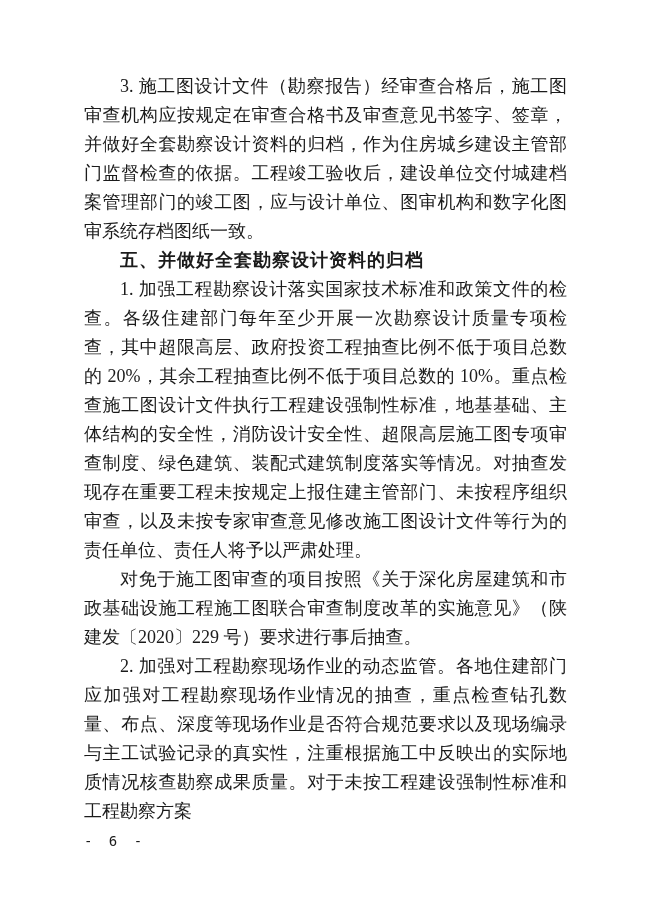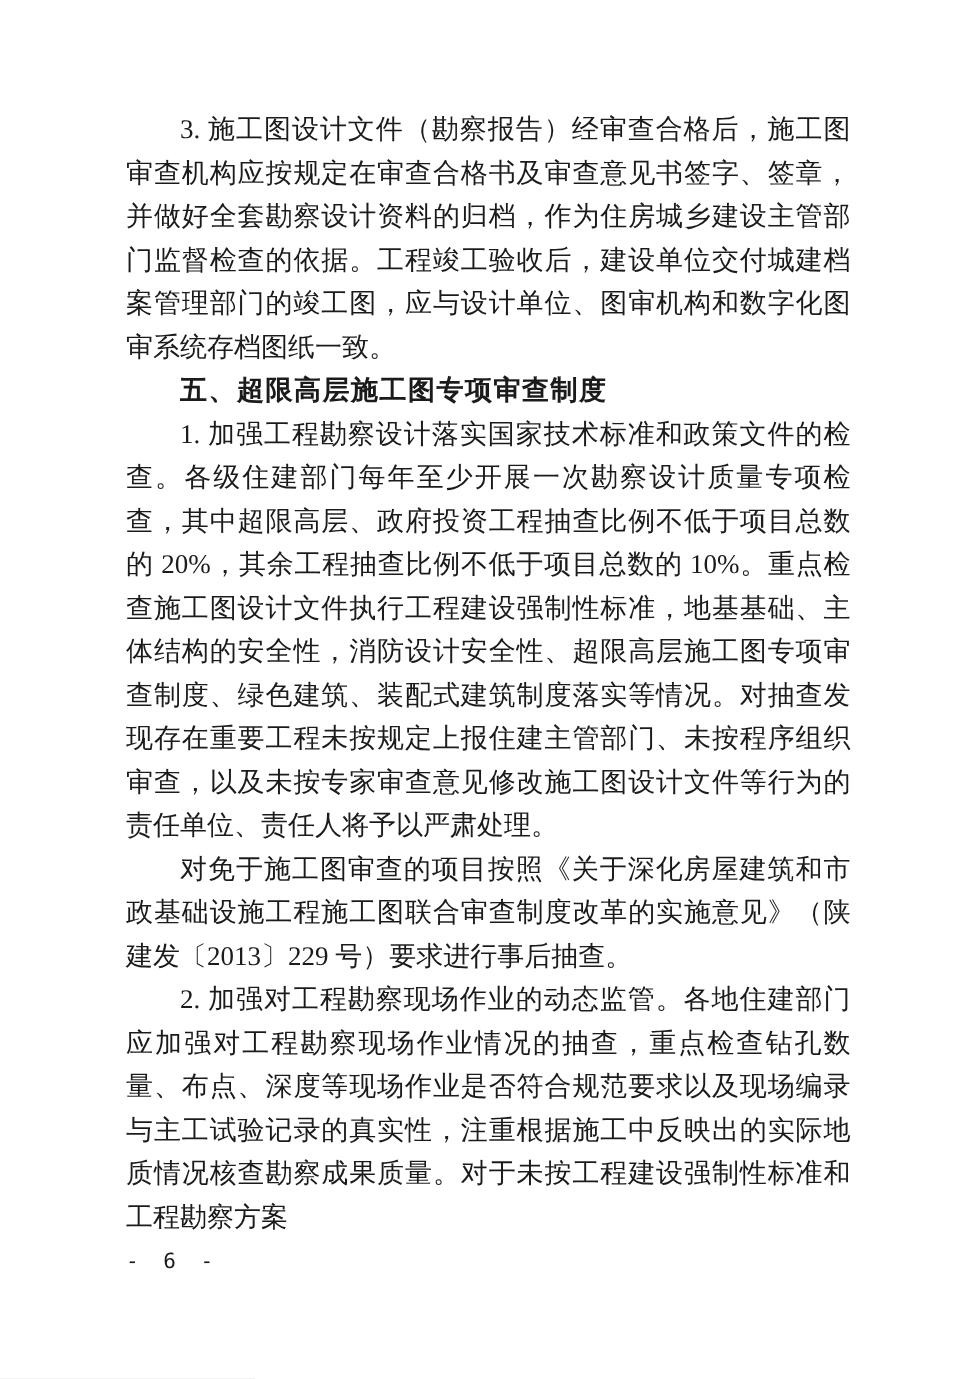--- a/index.html
+++ b/index.html
@@ -50,19 +50,19 @@
     letter-spacing: 4px;
     color: #1b1b1b;
   }
 </style>
 </head>
 <body>
 
 <div class="page">
   <div class="text-body">
     <p class="para">3. 施工图设计文件（勘察报告）经审查合格后，施工图审查机构应按规定在审查合格书及审查意见书签字、签章，并做好全套勘察设计资料的归档，作为住房城乡建设主管部门监督检查的依据。工程竣工验收后，建设单位交付城建档案管理部门的竣工图，应与设计单位、图审机构和数字化图审系统存档图纸一致。</p>
-    <h2 class="section-heading">五、超限高层施工图专项审查制度</h2>
+    <h2 class="section-heading">五、并做好全套勘察设计资料的归档</h2>
     <p class="para">1. 加强工程勘察设计落实国家技术标准和政策文件的检查。各级住建部门每年至少开展一次勘察设计质量专项检查，其中超限高层、政府投资工程抽查比例不低于项目总数的 20%，其余工程抽查比例不低于项目总数的 10%。重点检查施工图设计文件执行工程建设强制性标准，地基基础、主体结构的安全性，消防设计安全性、超限高层施工图专项审查制度、绿色建筑、装配式建筑制度落实等情况。对抽查发现存在重要工程未按规定上报住建主管部门、未按程序组织审查，以及未按专家审查意见修改施工图设计文件等行为的责任单位、责任人将予以严肃处理。</p>
-    <p class="para">对免于施工图审查的项目按照《关于深化房屋建筑和市政基础设施工程施工图联合审查制度改革的实施意见》（陕建发〔2013〕229 号）要求进行事后抽查。</p>
+    <p class="para">对免于施工图审查的项目按照《关于深化房屋建筑和市政基础设施工程施工图联合审查制度改革的实施意见》（陕建发〔2020〕229 号）要求进行事后抽查。</p>
     <p class="para">2. 加强对工程勘察现场作业的动态监管。各地住建部门应加强对工程勘察现场作业情况的抽查，重点检查钻孔数量、布点、深度等现场作业是否符合规范要求以及现场编录与主工试验记录的真实性，注重根据施工中反映出的实际地质情况核查勘察成果质量。对于未按工程建设强制性标准和工程勘察方案</p>
   </div>
   <div class="page-number">- 6 -</div>
 </div>
 
 </body></html>

